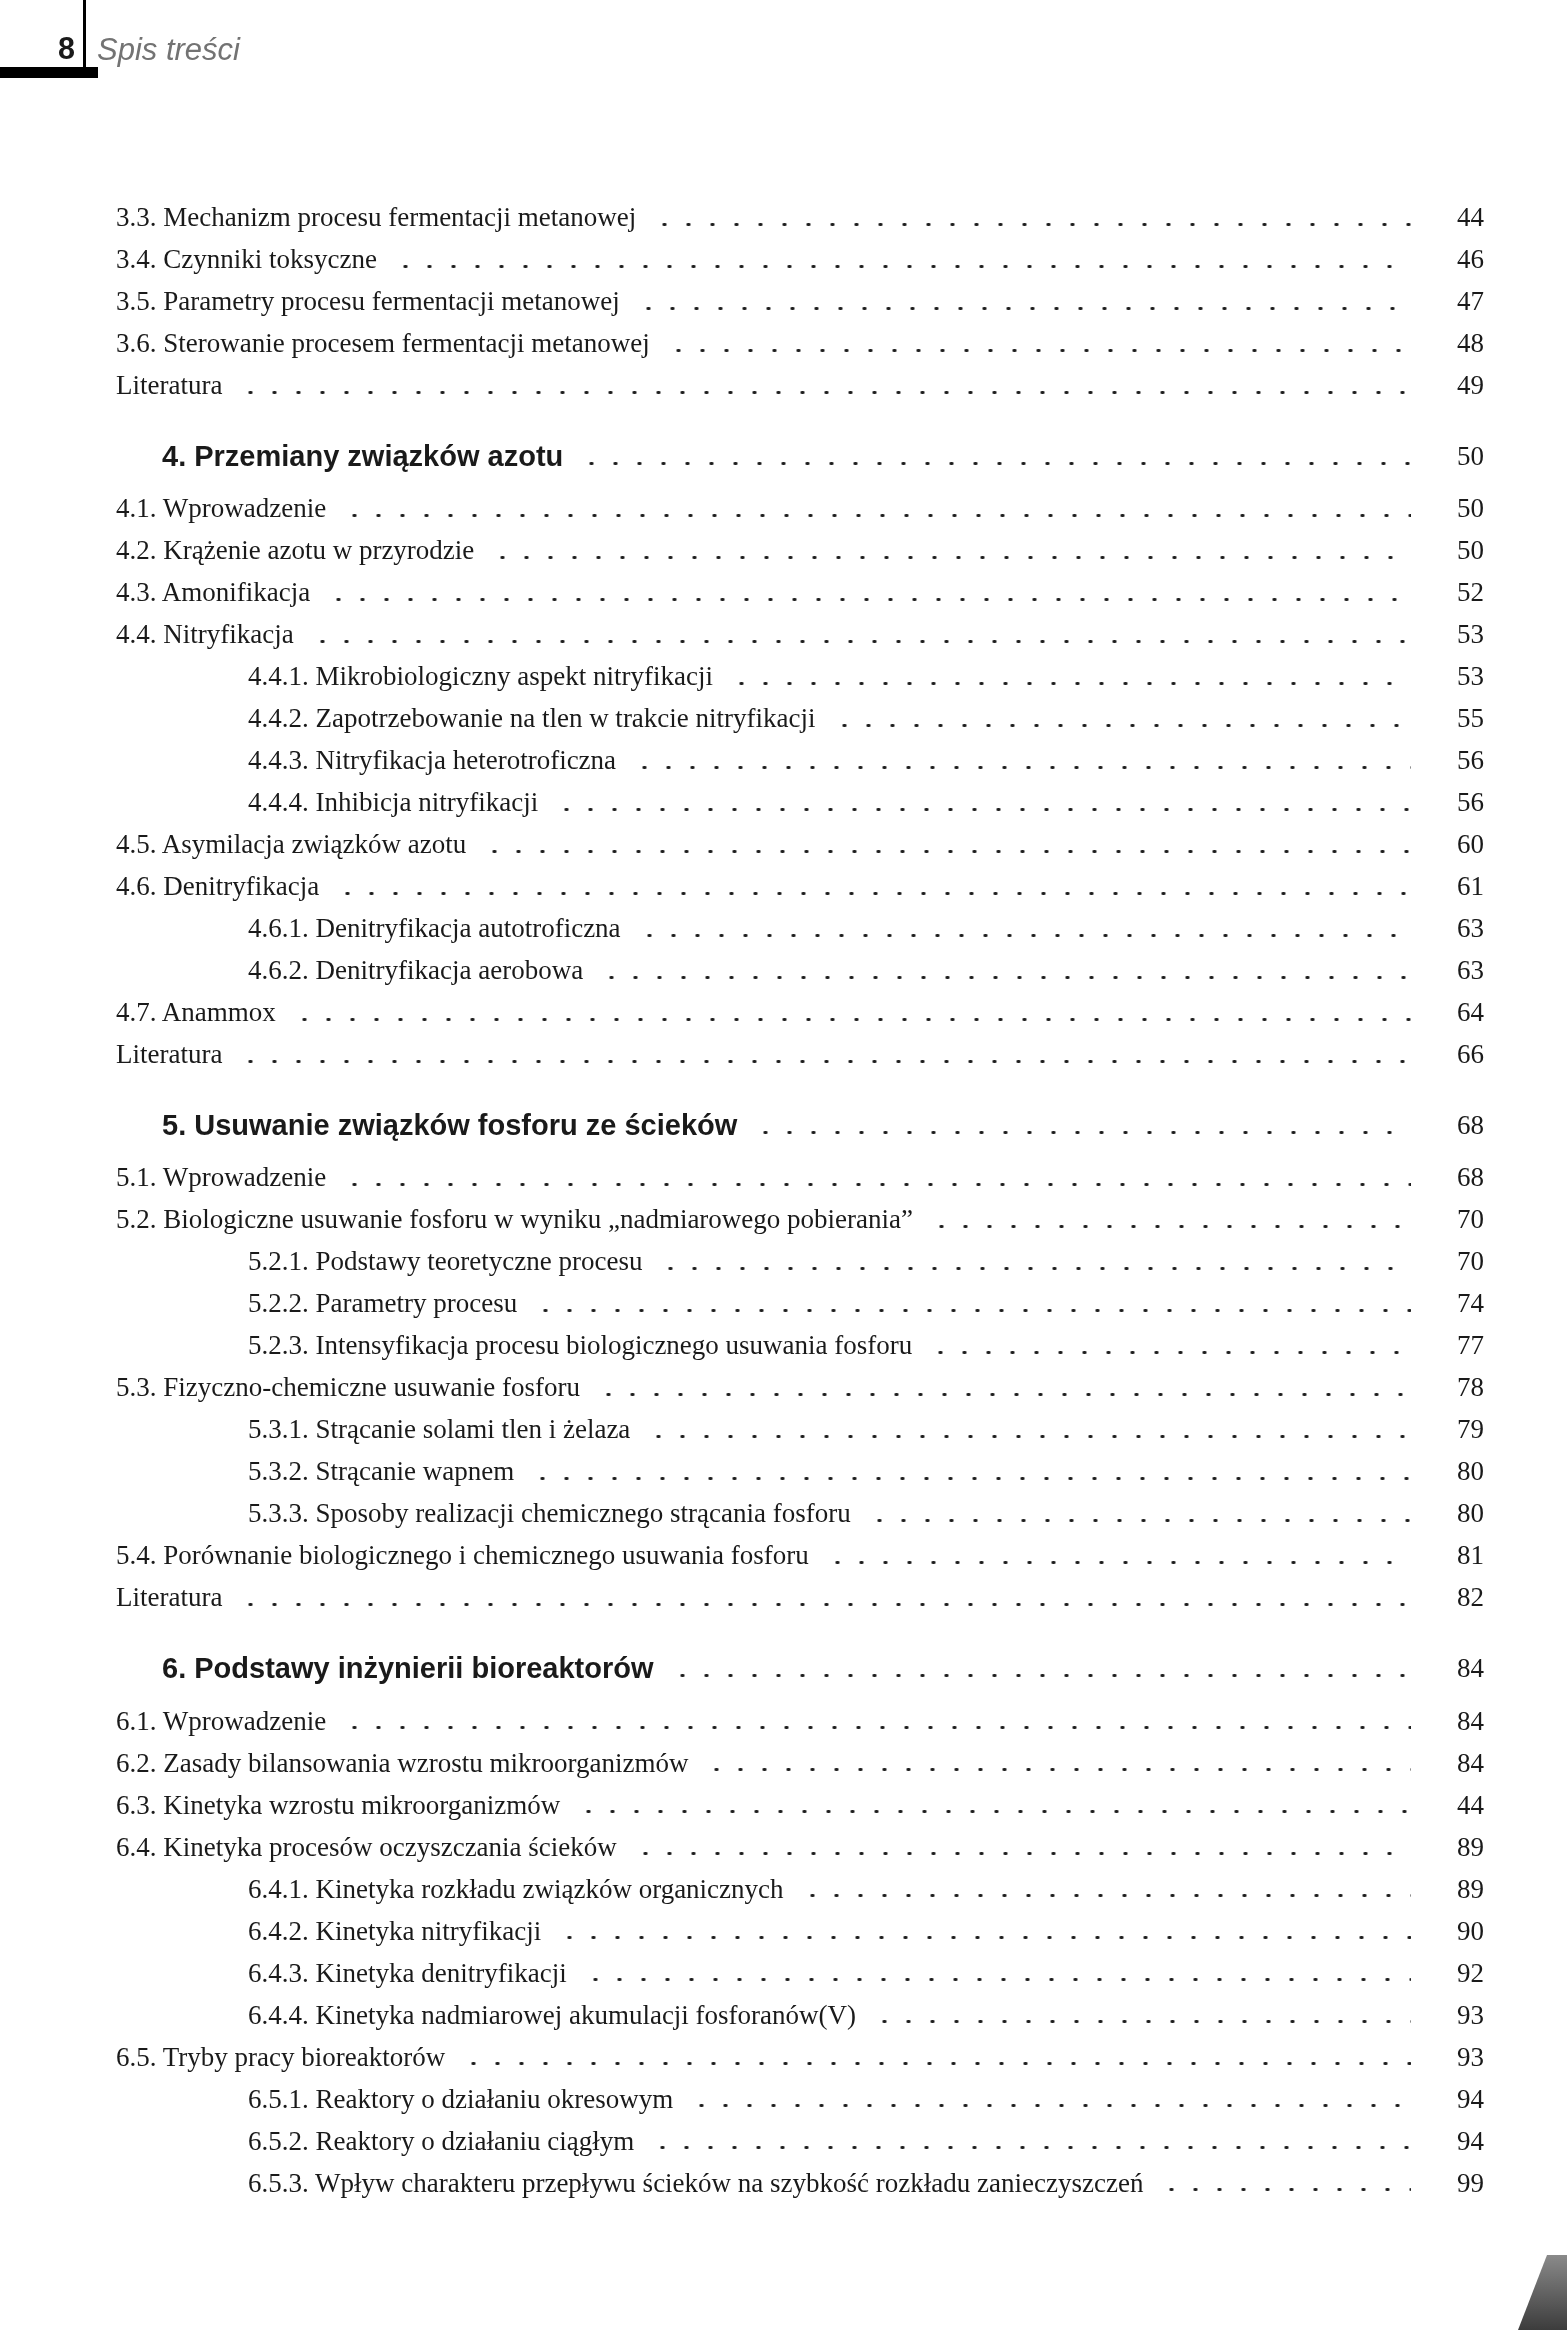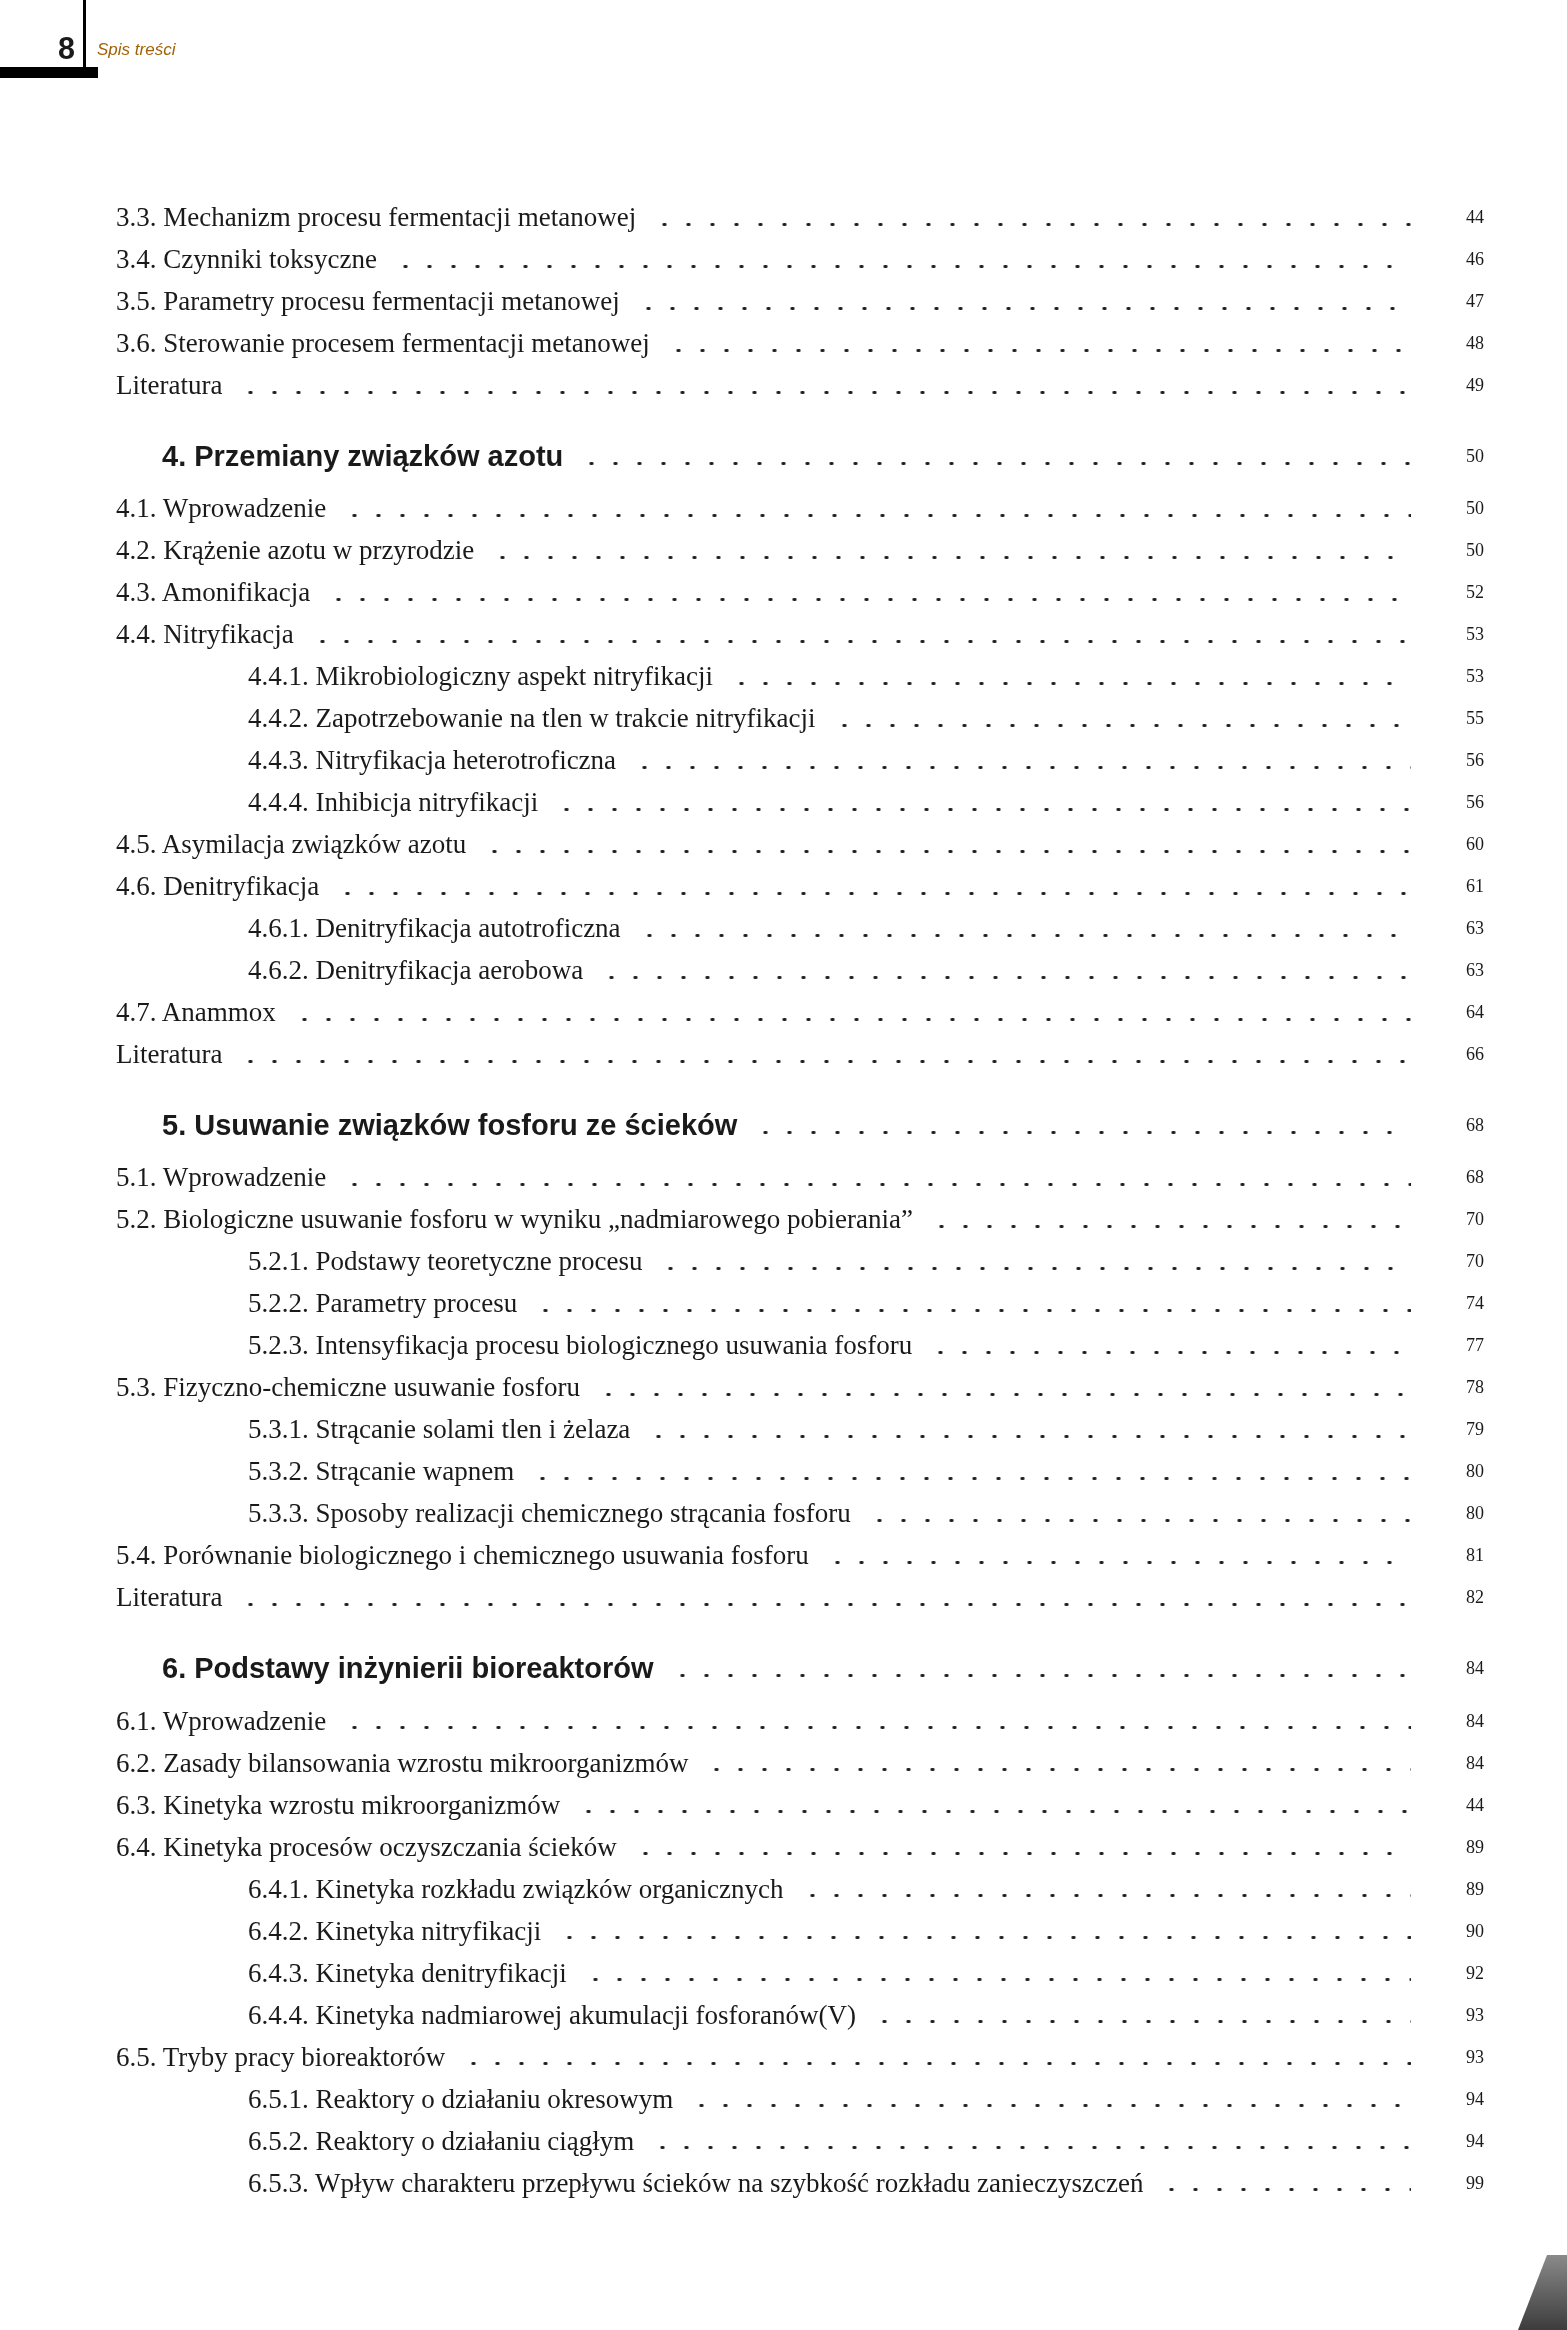--- a/index.html
+++ b/index.html
@@ -43,23 +43,23 @@
     font-family: "Liberation Sans", sans-serif;
     font-weight: bold;
     font-size: 30.5px;
     line-height: 30.5px;
   }
   .head-title {
     position: absolute;
     left: 97px; top: 37px;
     font-family: "Liberation Sans", sans-serif;
     font-style: italic;
-    font-size: 17px;
+    font-size: 31px;
     line-height: 25.4px;
-    color: #a16207;
+    color: #737373;
   }
 
   
   .toc {
     position: absolute;
     top: 196px;
     left: 0;
     right: 84px;
   }
   .row {
@@ -87,21 +87,21 @@
     background-image: radial-gradient(circle, #1f1f1f 1.7px, rgba(0,0,0,0) 2px);
     background-size: 24px 9px;
     background-repeat: repeat-x;
     background-position: left 2.5px bottom 9.5px;
   }
   .pageno {
     flex: 0 0 57px;
     text-align: right;
     font-family: "Liberation Serif", serif;
     font-weight: normal;
-    font-size: 18px;
+    font-size: 27px;
   }
 
   
   .scan-smudge {
     position: absolute;
     right: 0; bottom: 0;
     width: 50px; height: 75px;
     background: linear-gradient(to bottom, #8a8a8a, #3c3c3c);
     clip-path: polygon(58% 0, 100% 0, 100% 100%, 0 100%);
   }

